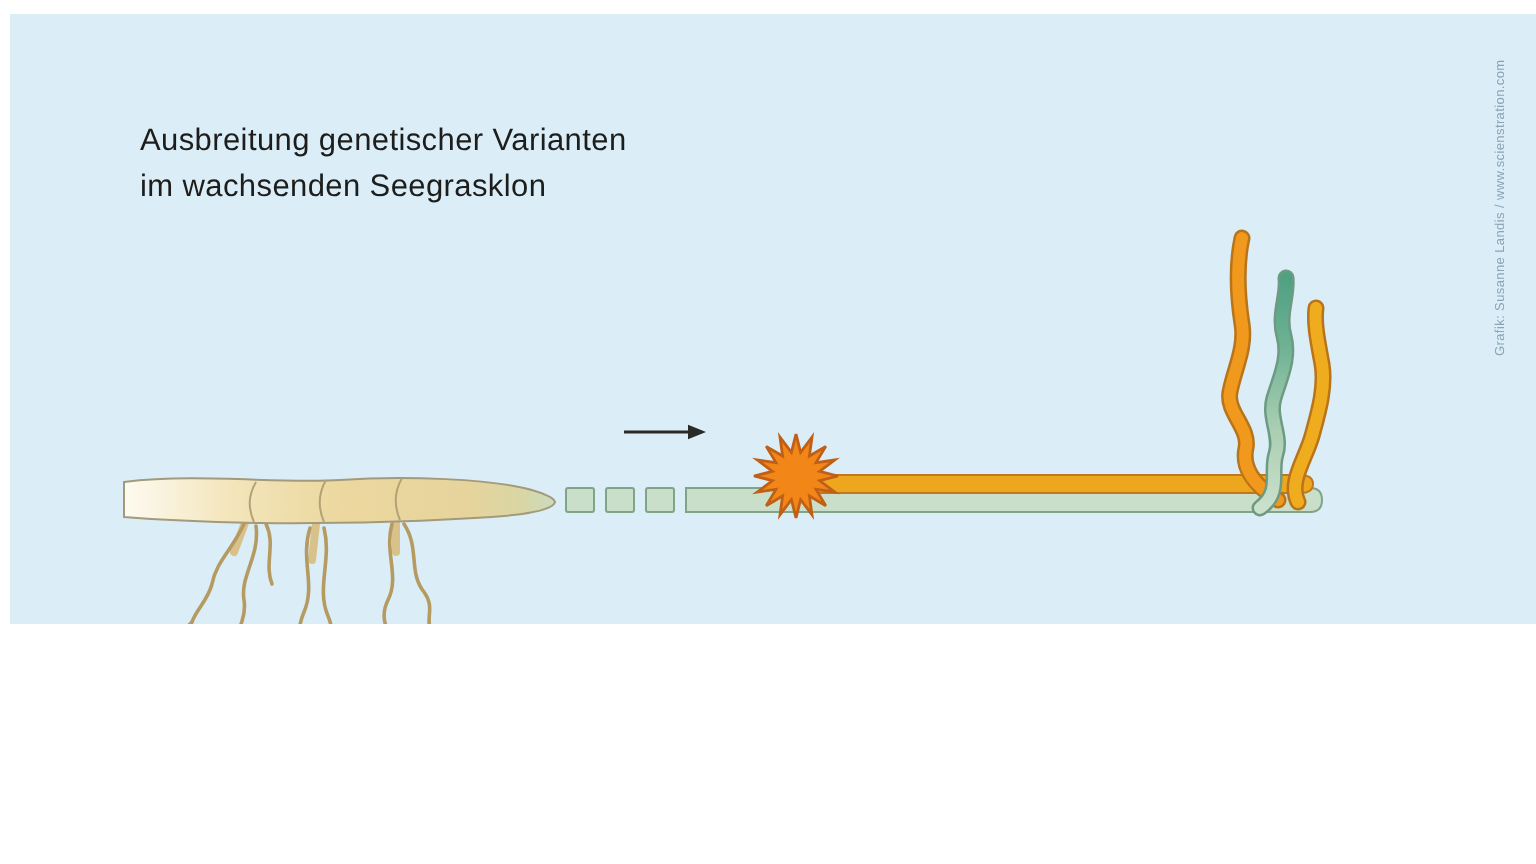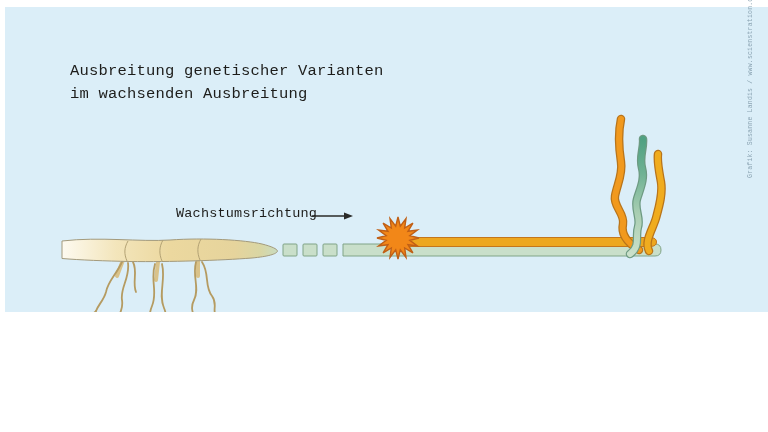--- a/index.html
+++ b/index.html
@@ -1,17 +1,17 @@
 <!DOCTYPE html>
 <html><head>
 <meta charset="utf-8">
 <style>
   html,body{margin:0;padding:0;background:#ffffff;}
   .stage{position:relative;width:768px;height:312px;overflow:hidden;background:#ffffff;
-         font-family:Liberation Mono, monospace;color:#1d1d1b;}
+         font-family:Liberation Sans, sans-serif;color:#1d1d1b;}
   .panel{position:absolute;left:5px;top:7px;width:763px;height:414px;background:#dbeef8;}
   .art{position:absolute;left:0;top:0;width:768px;height:432px;}
   .figure-title{position:absolute;left:70px;top:60px;font-size:15.5px;line-height:22.5px;
                 font-weight:500;letter-spacing:.2px;color:#1d1d1b;}
   .growth-label{position:absolute;left:176px;top:206px;font-size:13.5px;font-weight:500;
                 letter-spacing:.2px;color:#1d1d1b;}
   .mutation-label{position:absolute;left:636px;top:95px;font-size:13.5px;line-height:17px;
                 font-weight:500;letter-spacing:.2px;color:#1d1d1b;}
   .credit{position:absolute;left:747px;top:178px;width:165px;transform-origin:0 0;
           transform:rotate(-90deg);font-size:6.5px;letter-spacing:.2px;color:#8ba4b3;
@@ -97,20 +97,19 @@
     </g>
 
     <g>
       <line x1="312" y1="216" x2="345" y2="216" stroke="#2a2a28" stroke-width="1.6"></line>
       <polygon points="344,212.4 353,216 344,219.6" fill="#2a2a28"></polygon>
     </g>
   </svg>
 
   <div class="figure-title">
     <div>Ausbreitung genetischer Varianten</div>
-    <div>im wachsenden Ausbreitung</div>
+    <div>im wachsenden Seegrasklon</div>
   </div>
 
-  <div class="growth-label">Wachstumsrichtung</div>
 
 
   <div class="credit">Grafik: Susanne Landis / www.scienstration.com</div>
 </div>
 
 </body></html>

